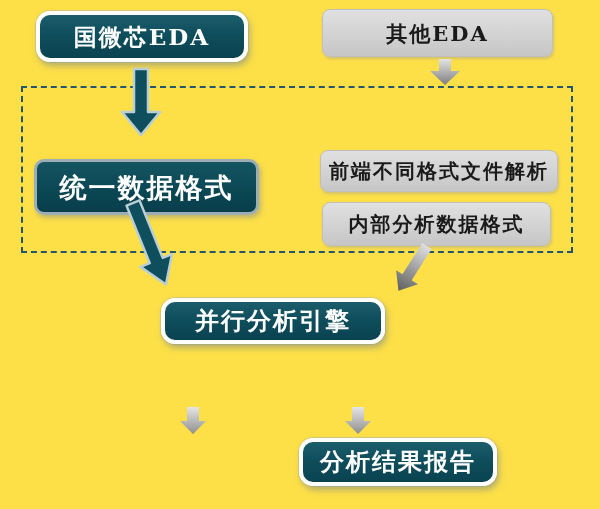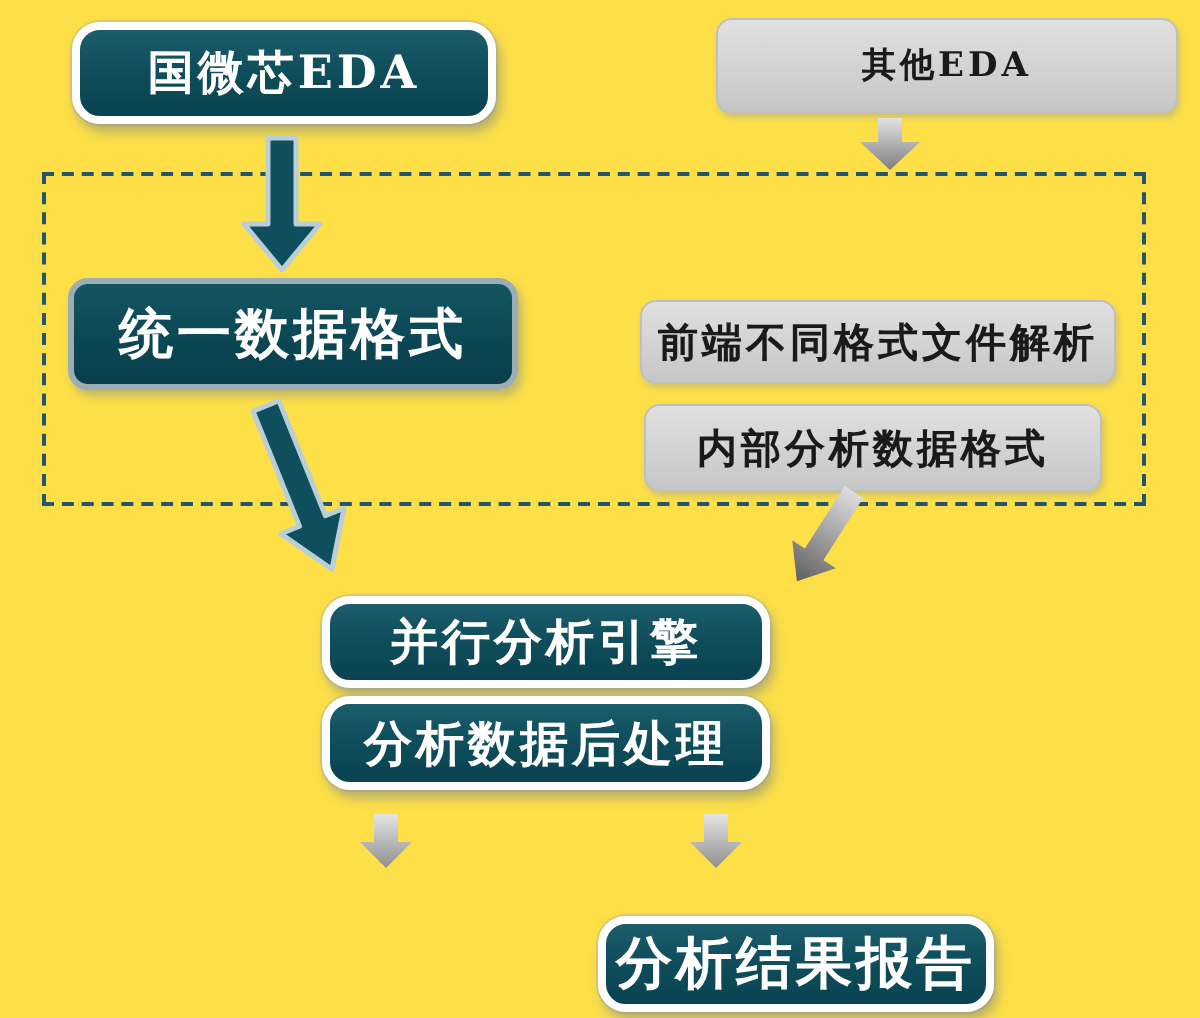--- a/index.html
+++ b/index.html
@@ -19,21 +19,21 @@
     border-radius:14px;
     box-shadow:2px 4px 6px rgba(120,133,140,.55), 0 0 0 1px rgba(165,178,184,.4);
     color:#fff;font-weight:bold;
   }
   
   .pill-unified{
     background:linear-gradient(180deg,#145562 0%, #0b4653 60%, #093e4b 100%);
     border:3px solid var(--teal-border-gray,#9cadb3);
     border-radius:10px;
     box-shadow:2px 3px 5px rgba(128,140,146,.5);
-    color:#fff;font-weight:bold;
+    color:#fff;font-weight:bold;margin-top:20px;
   }
   
   .box-gray{
     background:linear-gradient(180deg,#e0e0e0 0%, var(--gray-box-fill,#d2d2d2) 55%, #c6c6c6 100%);
     border:1px solid #bfbfbf;border-radius:8px;
     box-shadow:1px 2px 3px rgba(155,155,155,.45);
     color:var(--gray-box-text,#1a1a1a);font-weight:bold;
   }
   .dashed-region{
     position:absolute;left:21px;top:86px;width:552px;height:167px;box-sizing:border-box;
@@ -44,21 +44,21 @@
 </style>
 </head>
 <body>
 
 <div class="stage">
 
   <div class="dashed-region"></div>
 
   <div class="node pill-teal" style="left:36px;top:11px;width:212px;height:51px;font-size:23px;">国微芯EDA</div>
 
-  <div class="node box-gray" style="left:322px;top:9px;width:231px;height:48px;font-size:17px;margin-left:36px;">其他EDA</div>
+  <div class="node box-gray" style="left:322px;top:9px;width:231px;height:48px;font-size:21px;">其他EDA</div>
 
   <svg class="arrow-svg" style="left:114px;top:67px;" width="54" height="70" viewBox="0 0 54 70">
     <polygon class="teal-arrow" points="20,2 34,2 34,45 46,45 27,68 8,45 20,45"></polygon>
   </svg>
 
   <svg class="arrow-svg" style="left:426px;top:58px;" width="38" height="28" viewBox="0 0 38 28">
     <defs>
       <linearGradient id="g-gray-a" x1="0" y1="0" x2="0" y2="1">
         <stop offset="0" stop-color="#e3e3e3"></stop>
           <stop offset="1" stop-color="#7e7e7e"></stop>
@@ -87,21 +87,20 @@
           <stop offset="1" stop-color="#5f5f5f"></stop>
       </linearGradient>
     </defs>
     <g transform="translate(45,6) rotate(32.6)">
       <polygon fill="url(#g-gray-b)" points="-5.5,0 5.5,0 5.5,37 13,37 0,53 -13,37 -5.5,37"></polygon>
     </g>
   </svg>
 
   <div class="node pill-teal" style="left:161px;top:298px;width:224px;height:46px;font-size:24px;text-align:right;">并行分析引擎</div>
 
-  <div class="node pill-teal" style="left:161px;top:348px;width:224px;height:47px;font-size:24px;">分析数据后处理</div>
 
   <svg class="arrow-svg" style="left:176px;top:406px;" width="34" height="30" viewBox="0 0 34 30">
     <defs>
       <linearGradient id="g-gray-c" x1="0" y1="0" x2="0" y2="1">
         <stop offset="0" stop-color="#e5e5e5"></stop>
           <stop offset="1" stop-color="#8f8f8f"></stop>
       </linearGradient>
     </defs>
     <polygon fill="url(#g-gray-c)" points="11,1 23,1 23,15 30,15 17,28 4,15 11,15"></polygon>
   </svg>
@@ -110,15 +109,15 @@
     <defs>
       <linearGradient id="g-gray-d" x1="0" y1="0" x2="0" y2="1">
         <stop offset="0" stop-color="#e5e5e5"></stop>
           <stop offset="1" stop-color="#8f8f8f"></stop>
       </linearGradient>
     </defs>
     <polygon fill="url(#g-gray-d)" points="11,1 23,1 23,15 30,15 17,28 4,15 11,15"></polygon>
   </svg>
 
 
-  <div class="node pill-teal" style="left:299px;top:458px;width:198px;height:48px;font-size:28px;">分析结果报告</div>
+  <div class="node pill-teal" style="left:299px;top:438px;width:198px;height:48px;font-size:24px;">分析结果报告</div>
 
 </div>
 
 </body></html>

